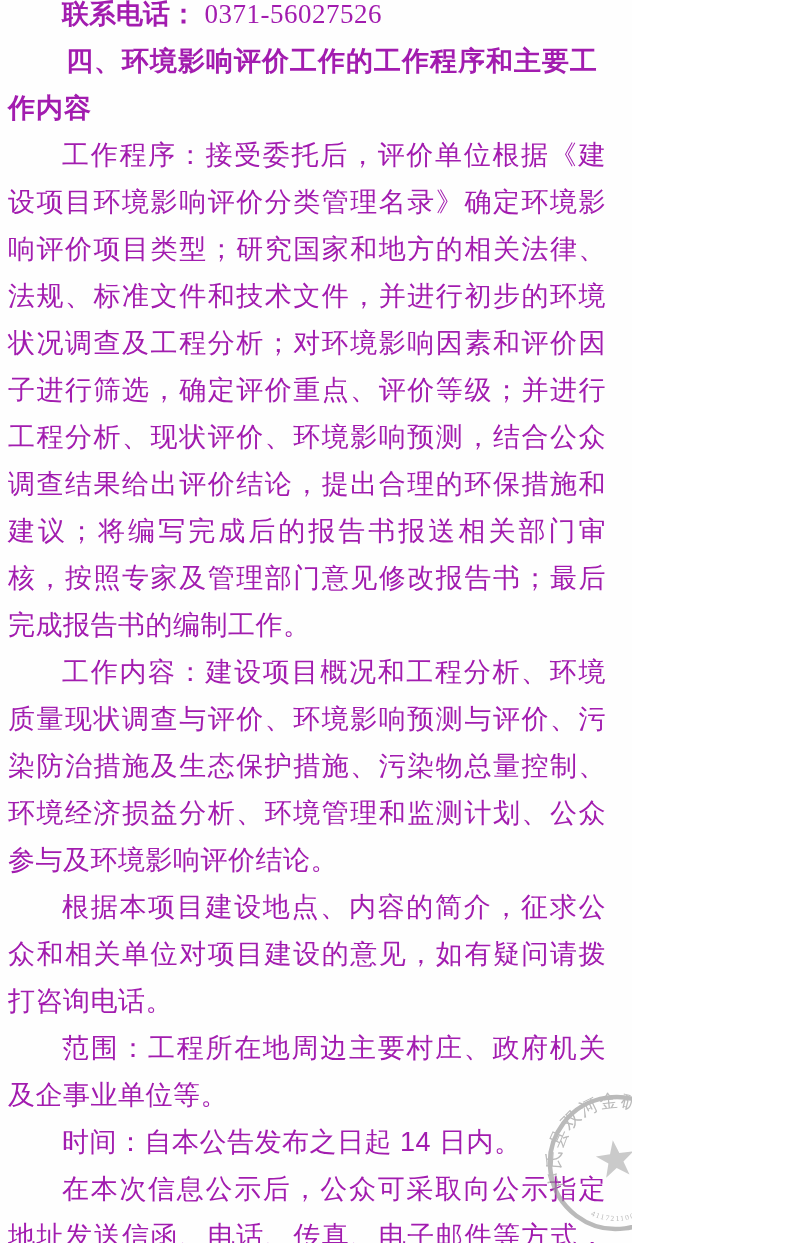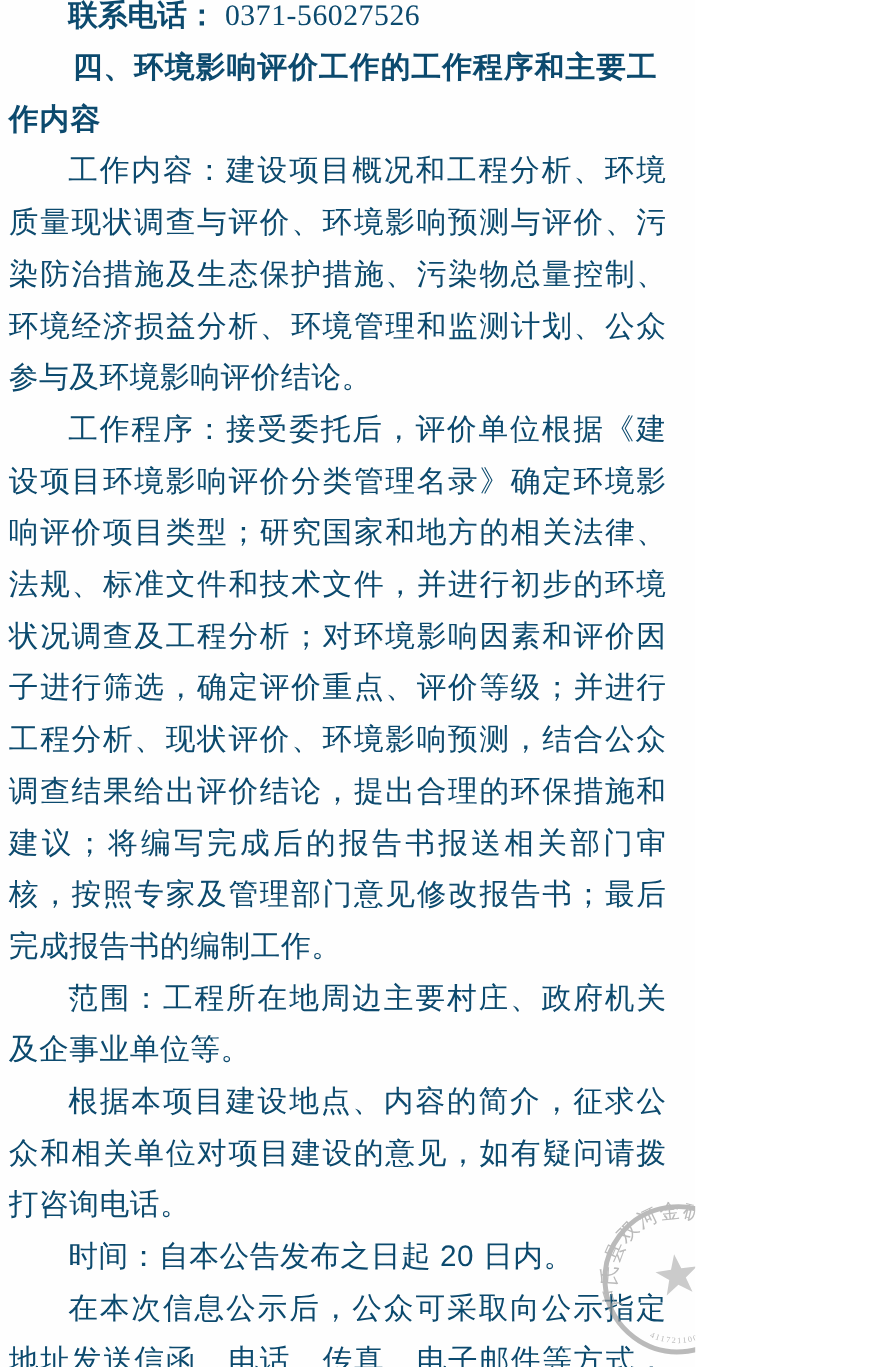--- a/index.html
+++ b/index.html
@@ -2,21 +2,21 @@
 <html lang="zh"><head>
 <meta charset="utf-8">
 <style>
   html, body { margin: 0; padding: 0; background: #ffffff; }
   .page {
     position: relative;
     width: 632px;
     height: 1243px;
     background: #fefefe;
     overflow: hidden;
-    color: #0c4a6e;
+    color: #a21caf;
     font-family: "Liberation Sans", sans-serif;
   }
   .content {
     position: absolute;
     left: 8px;
     right: 26px;
     top: -9px;
   }
   .line, .para, .heading {
     font-size: 27px;
@@ -70,26 +70,26 @@
 </head>
 <body>
 
 <div class="page">
   <div class="content">
 
     <p class="line contact-line"><span>联系电话：</span>&nbsp;<span class="ser">0371-56027526</span></p>
 
 
     <h2 class="heading">四、环境影响评价工作的工作程序和主要工作内容</h2>
+    <p class="para">工作程序：接受委托后，评价单位根据《建设项目环境影响评价分类管理名录》确定环境影响评价项目类型；研究国家和地方的相关法律、法规、标准文件和技术文件，并进行初步的环境状况调查及工程分析；对环境影响因素和评价因子进行筛选，确定评价重点、评价等级；并进行工程分析、现状评价、环境影响预测，结合公众调查结果给出评价结论，提出合理的环保措施和建议；将编写完成后的报告书报送相关部门审核，按照专家及管理部门意见修改报告书；最后完成报告书的编制工作。</p>
     <p class="para">工作内容：建设项目概况和工程分析、环境质量现状调查与评价、环境影响预测与评价、污染防治措施及生态保护措施、污染物总量控制、环境经济损益分析、环境管理和监测计划、公众参与及环境影响评价结论。</p>
-    <p class="para">工作程序：接受委托后，评价单位根据《建设项目环境影响评价分类管理名录》确定环境影响评价项目类型；研究国家和地方的相关法律、法规、标准文件和技术文件，并进行初步的环境状况调查及工程分析；对环境影响因素和评价因子进行筛选，确定评价重点、评价等级；并进行工程分析、现状评价、环境影响预测，结合公众调查结果给出评价结论，提出合理的环保措施和建议；将编写完成后的报告书报送相关部门审核，按照专家及管理部门意见修改报告书；最后完成报告书的编制工作。</p>
 
+    <p class="para">根据本项目建设地点、内容的简介，征求公众和相关单位对项目建设的意见，如有疑问请拨打咨询电话。</p>
     <p class="para">范围：工程所在地周边主要村庄、政府机关及企事业单位等。</p>
-    <p class="para">根据本项目建设地点、内容的简介，征求公众和相关单位对项目建设的意见，如有疑问请拨打咨询电话。</p>
-    <p class="para">时间：自本公告发布之日起 20 日内。</p>
+    <p class="para">时间：自本公告发布之日起 14 日内。</p>
 
     <p class="para">在本次信息公示后，公众可采取向公示指定地址发送信函、电话、传真、电子邮件等方式，发表对项目建设及环评工作的意见和建议，发表意见的同时提供详尽的联系方式。</p>
 
     <div class="signature">
       <p class="sig-company">卢氏县双河金矿有限公司</p>
 
     </div>
   </div>
 
   <svg class="seal" viewBox="0 0 158 158" xmlns="http://www.w3.org/2000/svg">

